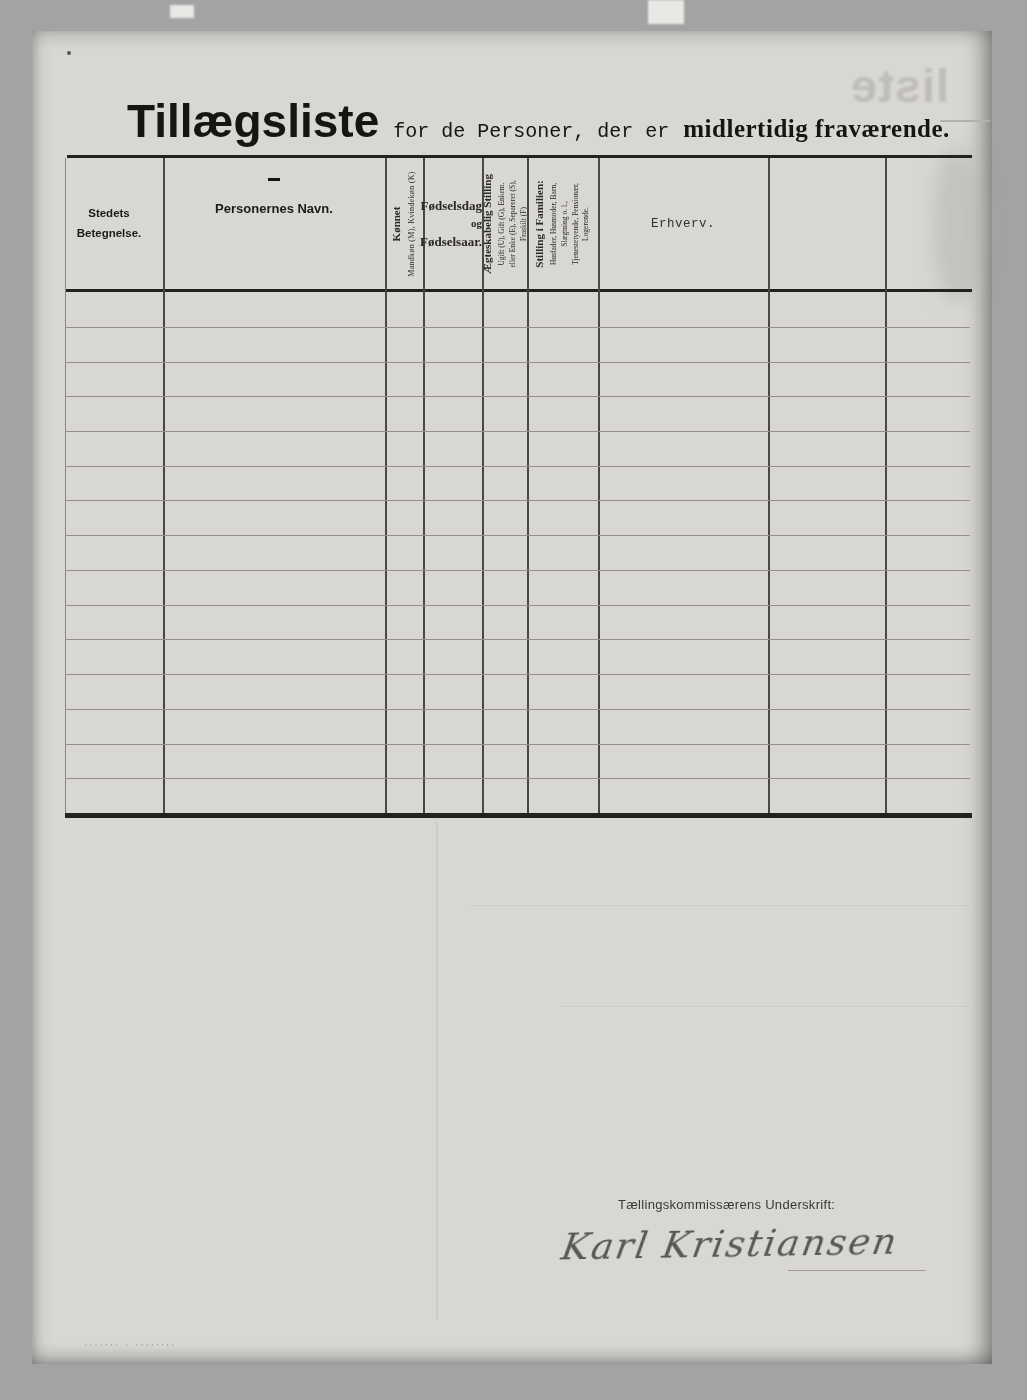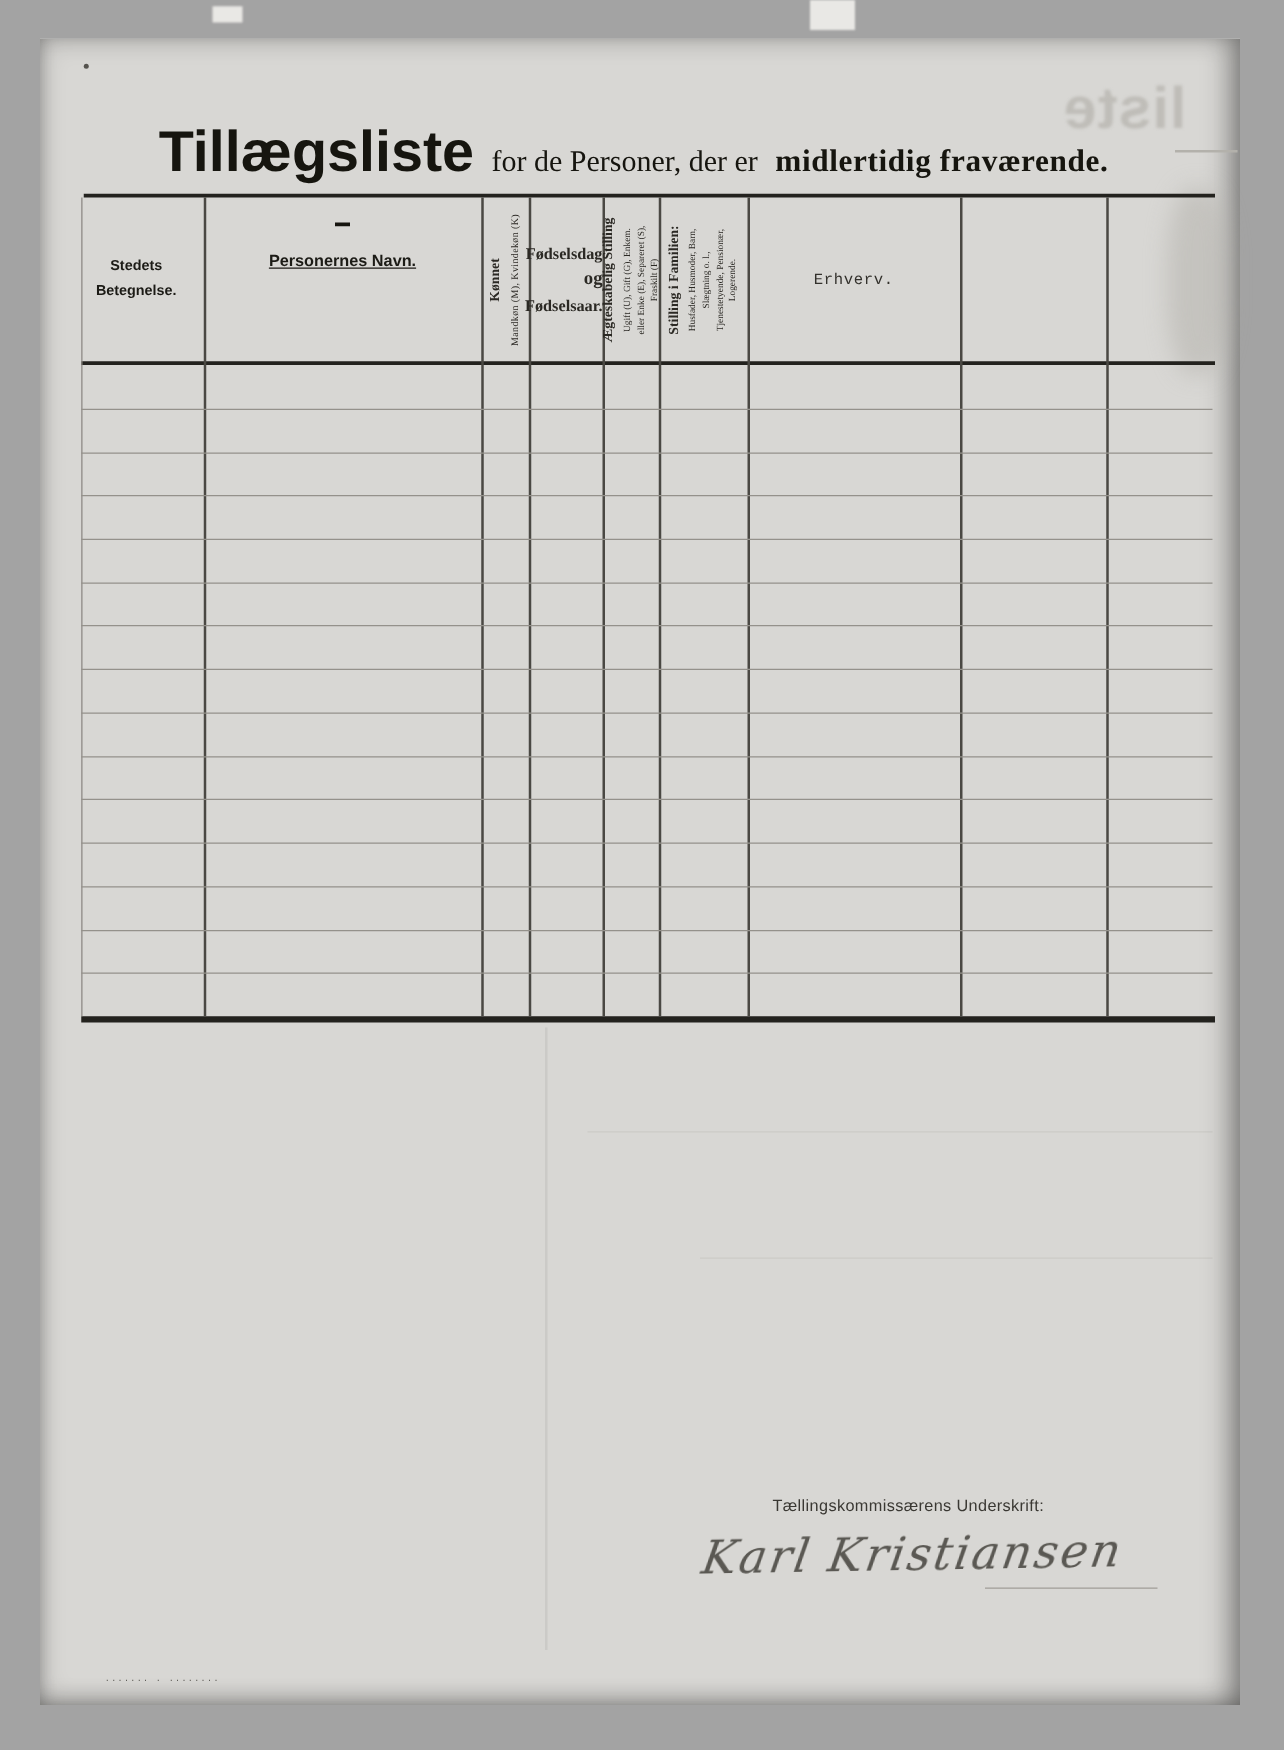--- a/index.html
+++ b/index.html
@@ -19,38 +19,38 @@
                font-family:"Liberation Sans",sans-serif;}
   .bleed-smudge{position:absolute;left:934px;top:150px;width:48px;height:150px;
                 background:rgba(178,176,170,.5);filter:blur(9px);border-radius:40%;}
   .bleed-dash{position:absolute;left:940px;top:120px;width:50px;height:2px;background:#b3b1ab;filter:blur(.5px);}
   .fold{position:absolute;left:436px;top:822px;width:2px;height:498px;background:rgba(90,88,84,.10);}
   .bleed-h{position:absolute;height:1px;background:rgba(110,108,104,.11);}
   
   .title{position:absolute;left:127px;top:94px;display:flex;align-items:baseline;gap:14px;
          color:#16150f;white-space:nowrap;}
   .title-main{font-family:"Liberation Sans",sans-serif;font-weight:bold;font-size:46px;letter-spacing:0;}
-  .title-rest{font-family:Liberation Serif, serif;font-size:24px;}
+  .title-rest{font-family:Liberation Mono, monospace;font-size:20px;}
   .title-emph{font-family:"Liberation Serif",serif;font-weight:bold;font-size:25px;letter-spacing:.5px;text-align:right;}
   
   .hline{position:absolute;background:#23221e;}
   .vline{position:absolute;width:2px;background:#4a4843;top:158px;height:655px;}
   .vline-light{position:absolute;width:1px;background:#8a8782;top:158px;height:655px;}
   .row-line{position:absolute;left:65px;width:905px;height:1px;background:#94918b;}
   
   .hcell{position:absolute;top:158px;height:131px;display:flex;flex-direction:column;
          align-items:center;justify-content:center;color:#1c1b16;text-align:center;}
   .c-bold-sans{font-family:"Liberation Sans",sans-serif;font-weight:bold;}
   .c1-line{font-size:11.5px;line-height:1.7;}
   .navn-cell{justify-content:flex-start;padding-top:20px;box-sizing:border-box;}
   .navn-dash{width:12px;height:3px;background:#16150f;margin-bottom:20px;}
   .navn-label{font-size:13px;}
   .bdate{font-family:"Liberation Serif",serif;font-weight:bold;color:#2b2924;align-items:flex-end;}
   .bdate-line{font-size:13px;line-height:1.5;}
-  .bdate-og{font-size:15px;line-height:1.5;}
+  .bdate-og{font-size:11px;line-height:1.5;}
   .serif-cell{font-family:"Liberation Serif",serif;color:#33312c;}
   .erhverv{font-size:12.5px;letter-spacing:.5px;}
   .ophold-line{font-size:12.5px;line-height:1.9;}
   .anm{font-size:14px;color:#16150f;}
   
   .rot{position:absolute;left:50%;top:50%;transform:translate(-50%,-50%) rotate(-90deg);
        width:126px;text-align:center;line-height:1.25;color:#2b2924;}
   .rlabel{font-family:"Liberation Serif",serif;font-weight:bold;font-size:11px;margin-bottom:2px;}
   .rsub{font-family:"Liberation Serif",serif;font-size:7.5px;line-height:1.45;}
   .rsub-k{font-size:8px;letter-spacing:.3px;}
@@ -117,21 +117,21 @@
       <div class="row-line" style="top: 708.8px;"></div>
       <div class="row-line" style="top: 743.5px;"></div>
       <div class="row-line" style="top: 778.3px;"></div>
     </div>
 
   <div class="hcell" style="left:60px;width:98px;">
     <div class="c-bold-sans c1-line">Stedets</div>
     <div class="c-bold-sans c1-line">Betegnelse.</div>
   </div>
 
-  <div class="hcell navn-cell" style="left:163px;width:222px;text-decoration:underline;">
+  <div class="hcell navn-cell" style="left:163px;width:222px;">
     <div class="navn-dash"></div>
     <div class="c-bold-sans navn-label">Personernes Navn.</div>
   </div>
 
   <div class="hcell" style="left:385px;width:38px;">
     <div class="rot">
       <div class="rlabel">Kønnet</div>
       <div class="rsub rsub-k">Mandkøn (M), Kvindekøn (K)</div>
     </div>
   </div>

